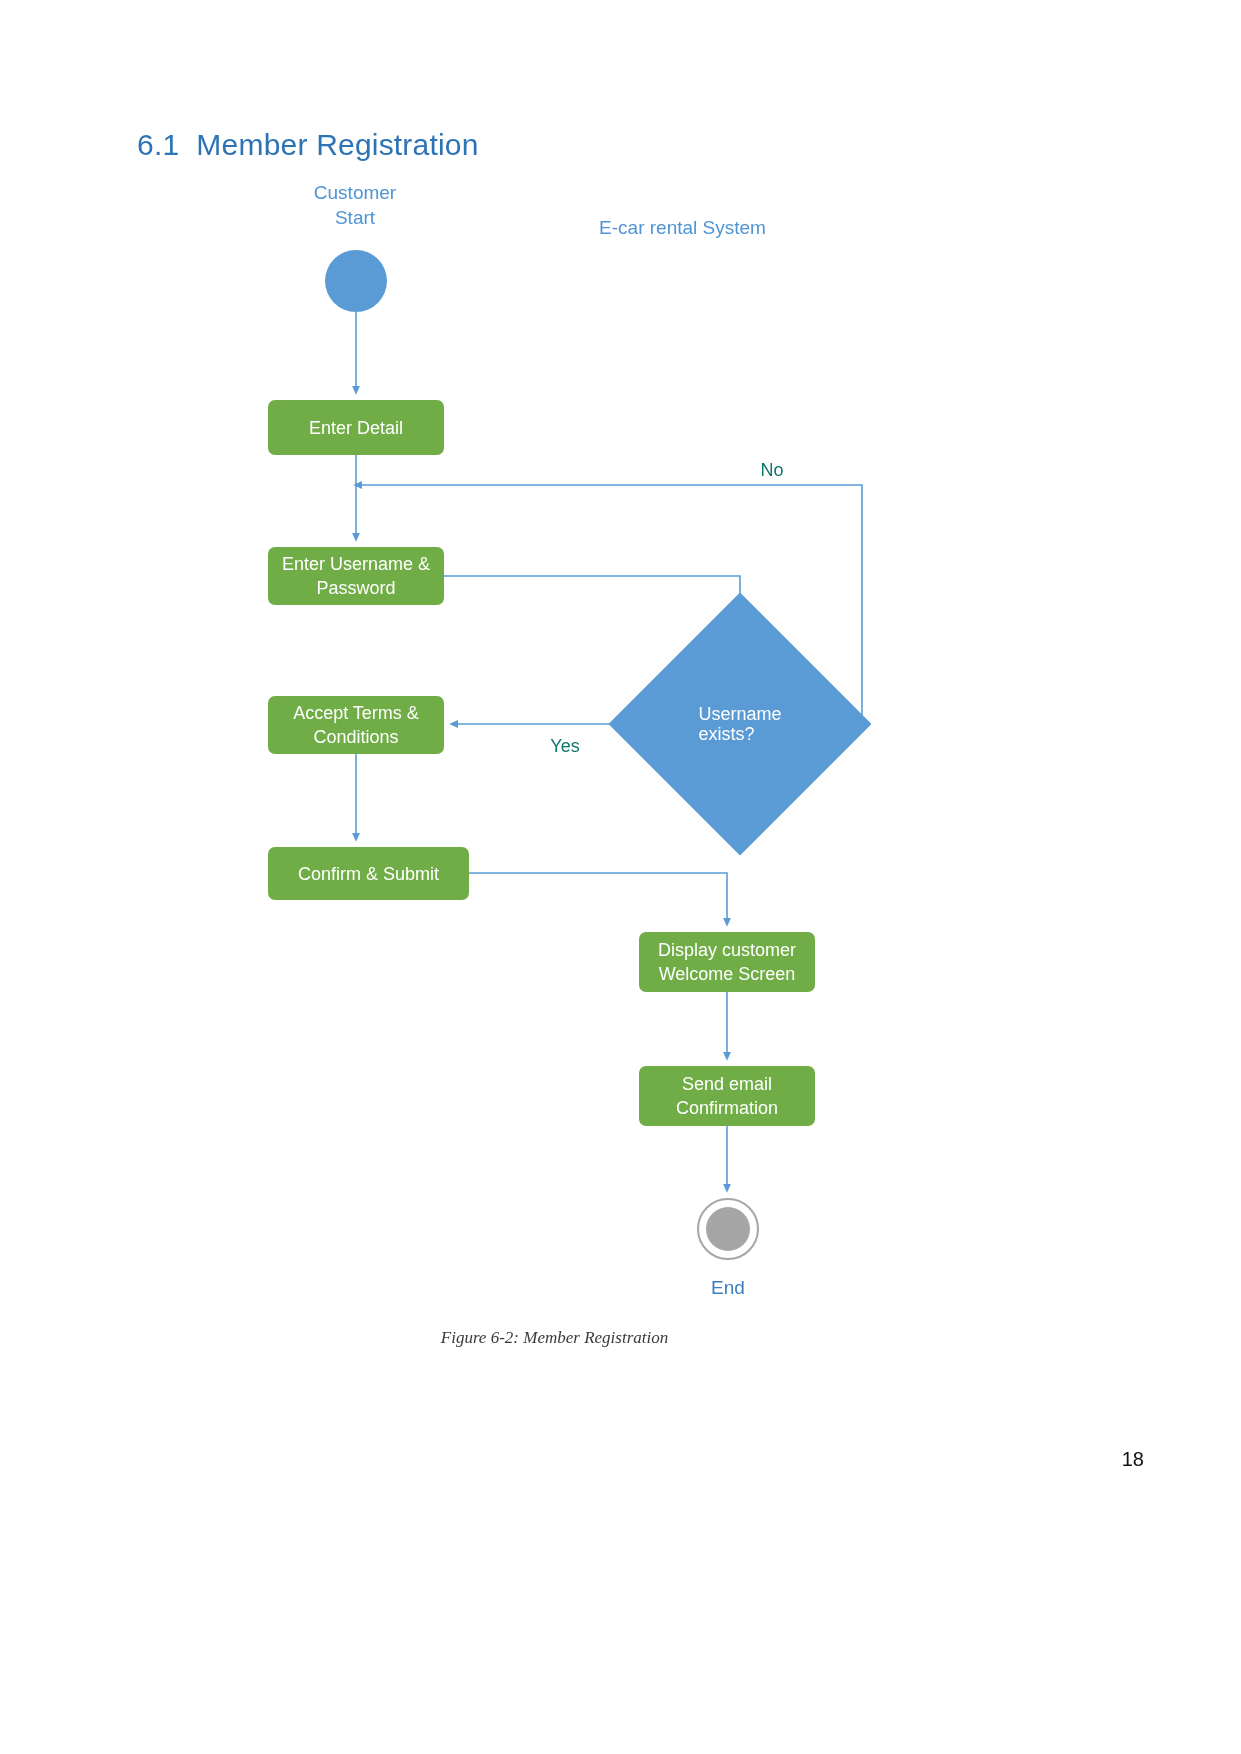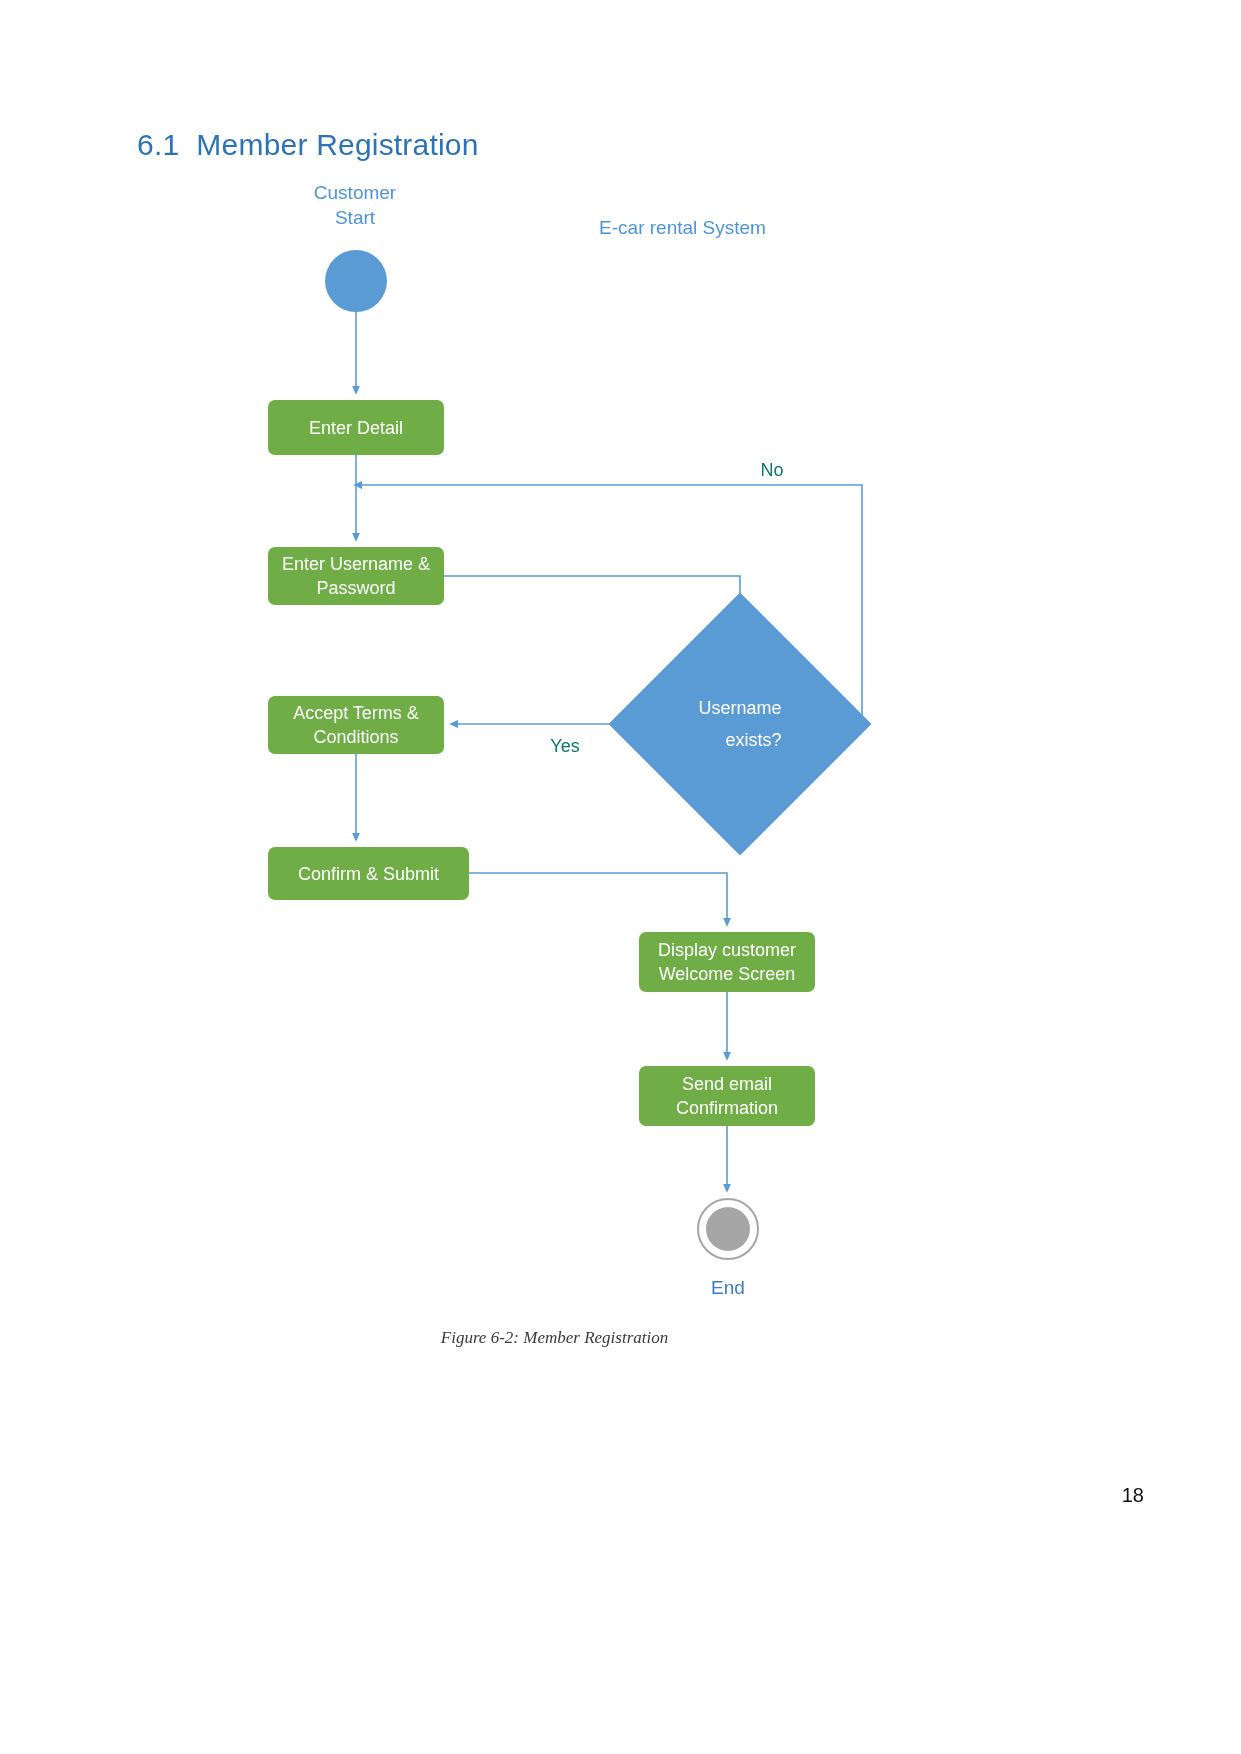--- a/index.html
+++ b/index.html
@@ -107,24 +107,24 @@
     inset: 0;
     background: #5B9BD5;
     transform: rotate(45deg);
   }
   .decision .dia-text {
     position: absolute;
     inset: 0;
     display: flex;
     align-items: center;
     justify-content: center;
-    text-align: right;
+    text-align: left;
     color: #ffffff;
     font-size: 18px;
-    line-height: 32px;
+    line-height: 20px;
     white-space: pre-line;
   }
 
   
   .edge-label {
     position: absolute;
     color: #0f766e;
     font-size: 18px;
     text-align: center;
     white-space: nowrap;
@@ -144,21 +144,20 @@
     font-style: italic;
     font-size: 17px;
     color: #3A3A3A;
   }
   #page-number {
     position: absolute;
     right: 97px;
     top: 1448px;
     font-size: 20px;
     color: #111111;
-    margin-top: 36px;
   }
 </style>
 </head>
 <body>
 
 <div class="page">
 
   <div id="heading">6.1  Member Registration</div>
 
   <div id="diagram">

